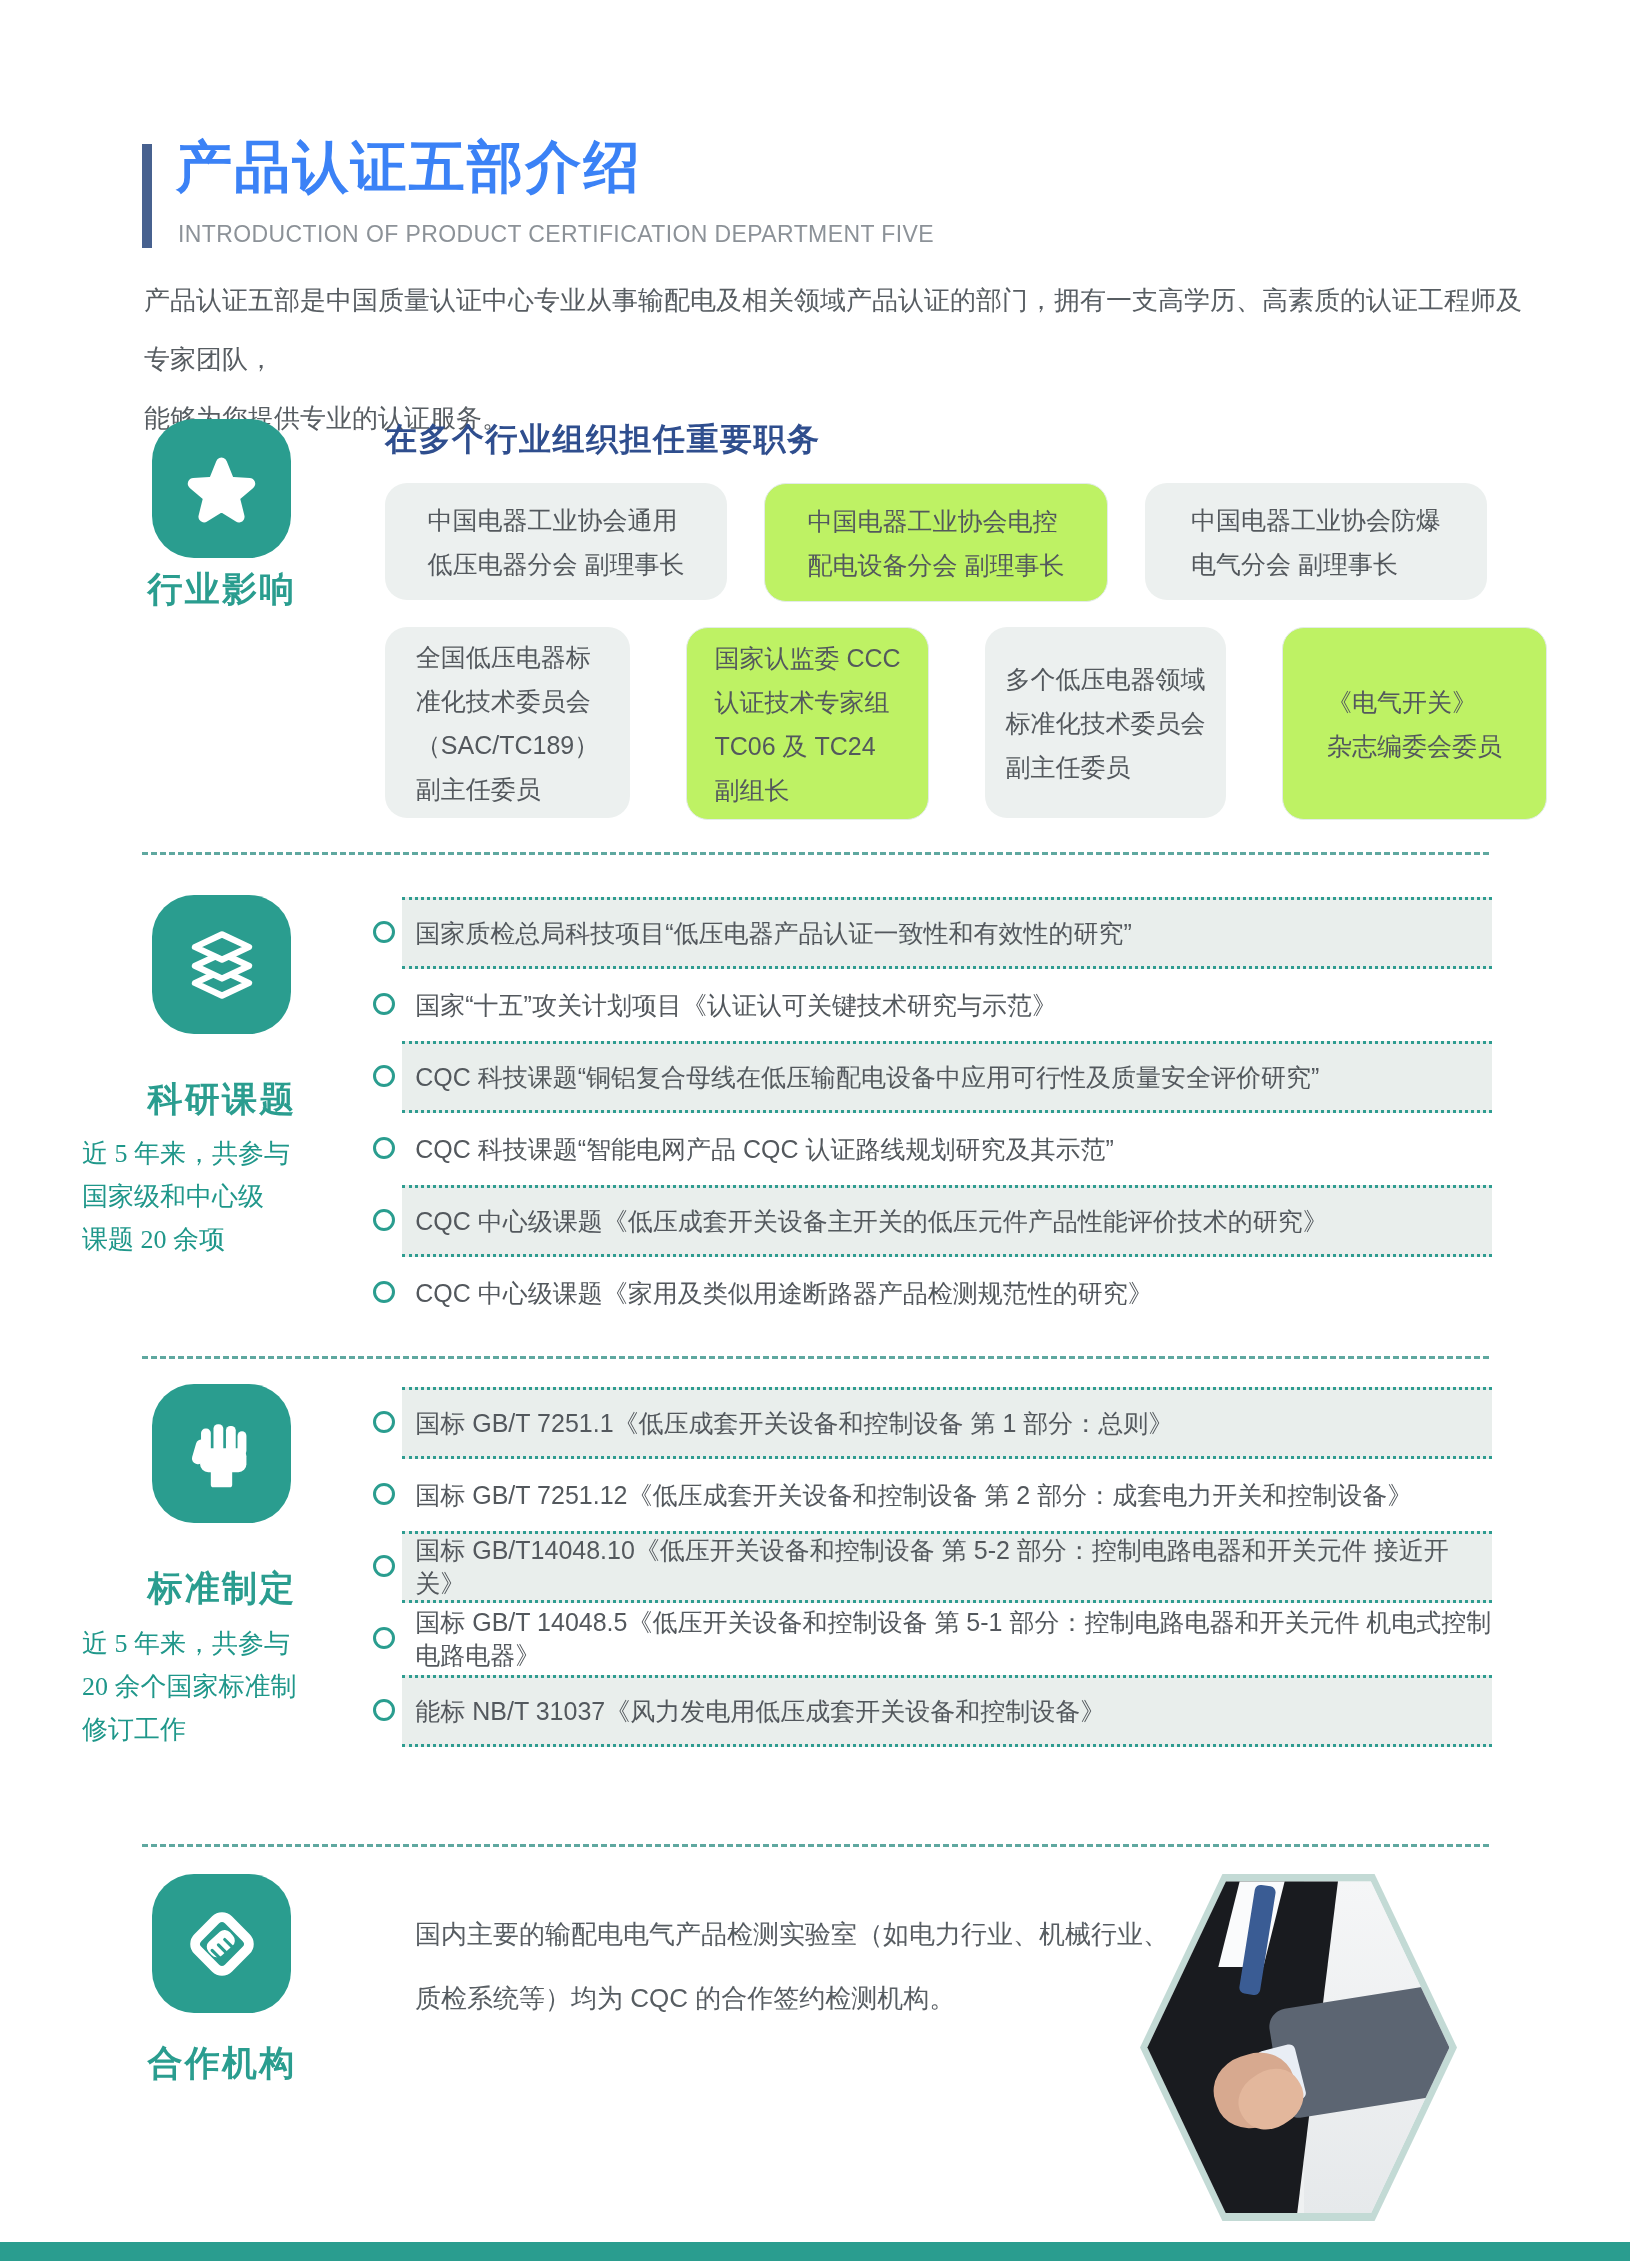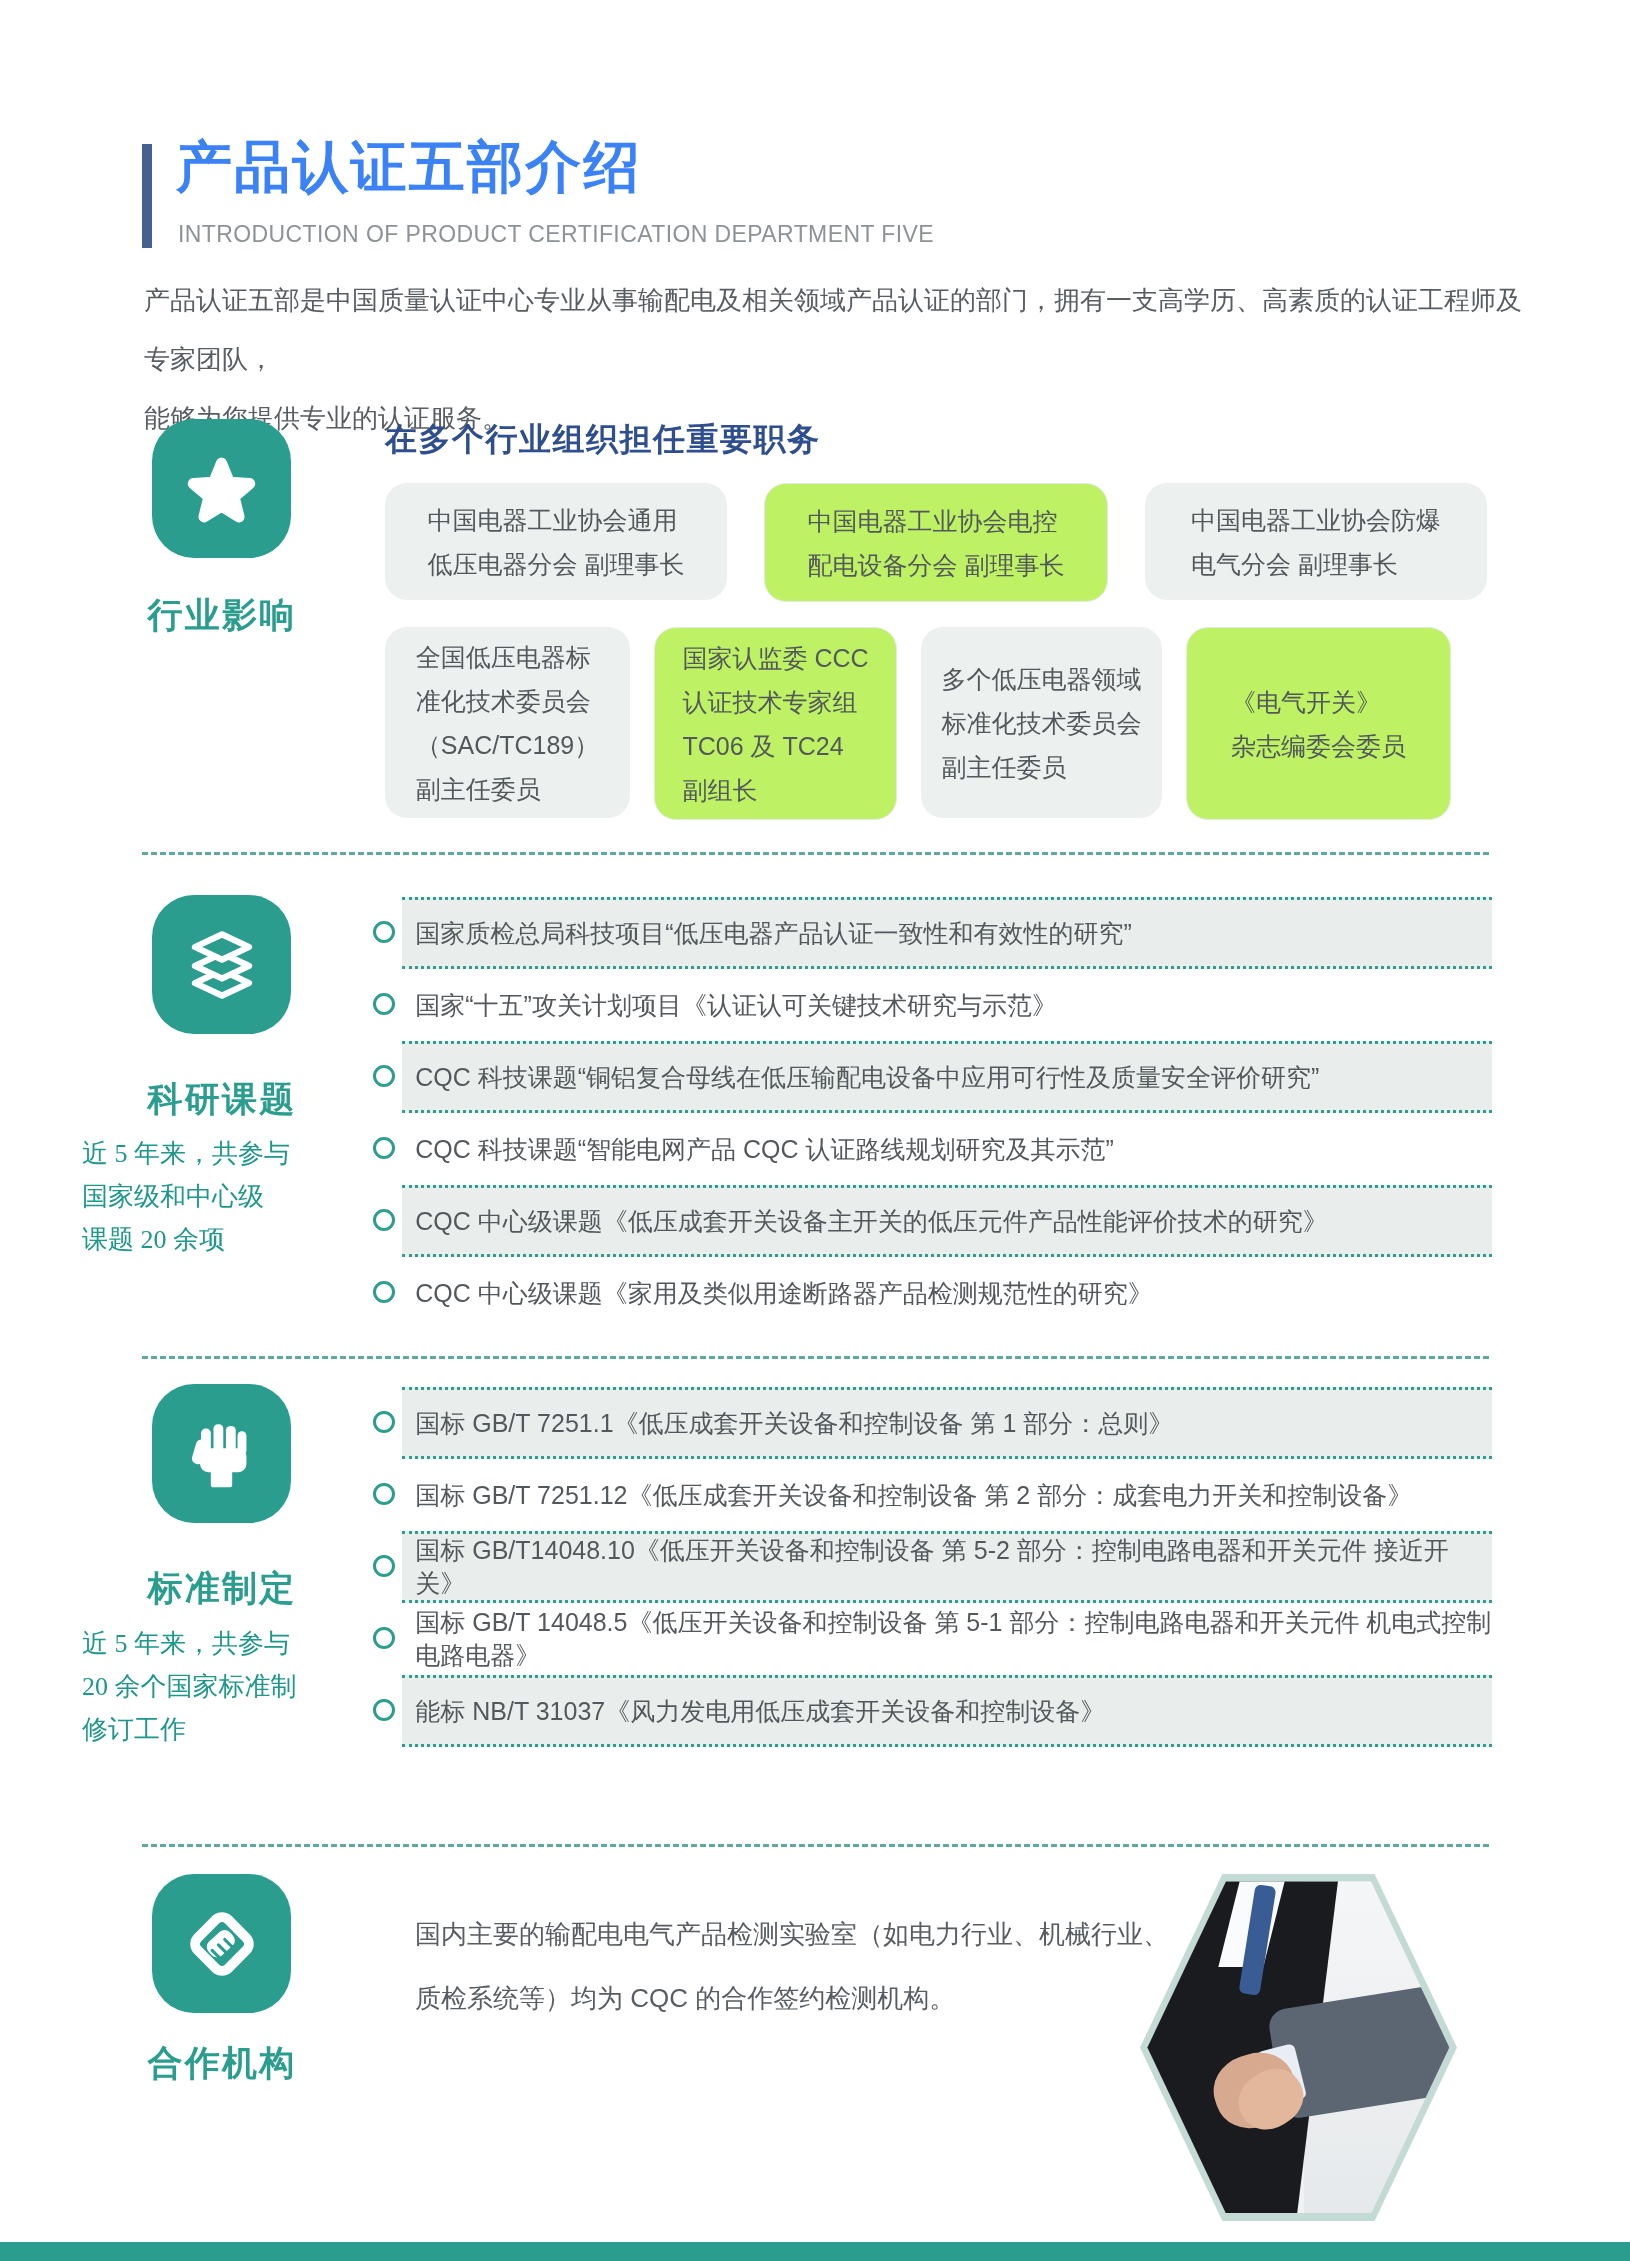--- a/index.html
+++ b/index.html
@@ -11,29 +11,29 @@
   .accent-bar{position:absolute;left:142px;top:144px;width:10.4px;height:104px;background:#47618F;}
   .page-title{position:absolute;left:176px;top:130px;font-size:56px;font-weight:bold;color:#3b82f6;letter-spacing:2.2px;}
   .page-subtitle{position:absolute;left:178px;top:221px;font-size:23px;color:#8C9298;letter-spacing:0.4px;}
   .intro{position:absolute;left:144px;top:271px;width:1386px;font-size:26px;color:#575D62;line-height:59px;white-space:pre-line;}
   
   .section-icon{position:absolute;width:139px;height:139px;border-radius:42px;background:#2A9D8F;
     display:flex;align-items:center;justify-content:center;}
   .section-label{position:absolute;width:208px;text-align:center;font-size:35px;font-weight:bold;color:#2A9D8F;letter-spacing:2.2px;}
   .section-note{position:absolute;left:82px;width:282px;text-align:left;
     font-family:"Liberation Serif","DejaVu Serif",serif;font-size:26px;color:#1F978A;line-height:43px;white-space:pre-line;}
-  #icon-industry{left:152px;top:419px;}      #label-industry{left:118px;top:592px;}
+  #icon-industry{left:152px;top:419px;}      #label-industry{left:118px;top:566px;}
   #icon-research{left:152px;top:895px;}     #label-research{left:118px;top:1076px;}  #note-research{top:1132px;}
   #icon-standards{left:152px;top:1384px;}    #label-standards{left:118px;top:1565px;} #note-standards{top:1622px;}
   #icon-coop{left:152px;top:1874px;}         #label-coop{left:118px;top:2040px;}
   
   .industry-heading{position:absolute;left:385px;top:418px;font-size:32px;font-weight:bold;color:#2F4E8E;letter-spacing:1.5px;}
   .boxes-row{position:absolute;display:flex;}
   #boxes-row1{left:385px;top:483px;gap:37px;}
-  #boxes-row2{left:385px;top:627px;gap:24px;}
+  #boxes-row2{left:385px;top:627px;gap:56px;}
   .box{border-radius:22px;display:flex;flex-direction:column;align-items:center;justify-content:center;
     text-align:left;font-size:25px;color:#53585D;line-height:44px;white-space:pre-line;}
   .box.filled{background:#ECF0EF;}
   .box.outlined{background:#bef264;border:1.5px solid #E3EBE9;}
   #boxes-row1 .box{width:342px;height:117px;}
   #boxes-row2 .box{height:191px;}
   #box-4{width:245px;} #box-5{width:241px;} #box-6{width:241px;} #box-7{width:263px;}
   
   .divider{position:absolute;left:142px;width:1347px;height:0;border-top:3px dashed #5FA8A0;}
   #divider-1{top:852px;} #divider-2{top:1356px;} #divider-3{top:1844px;}

